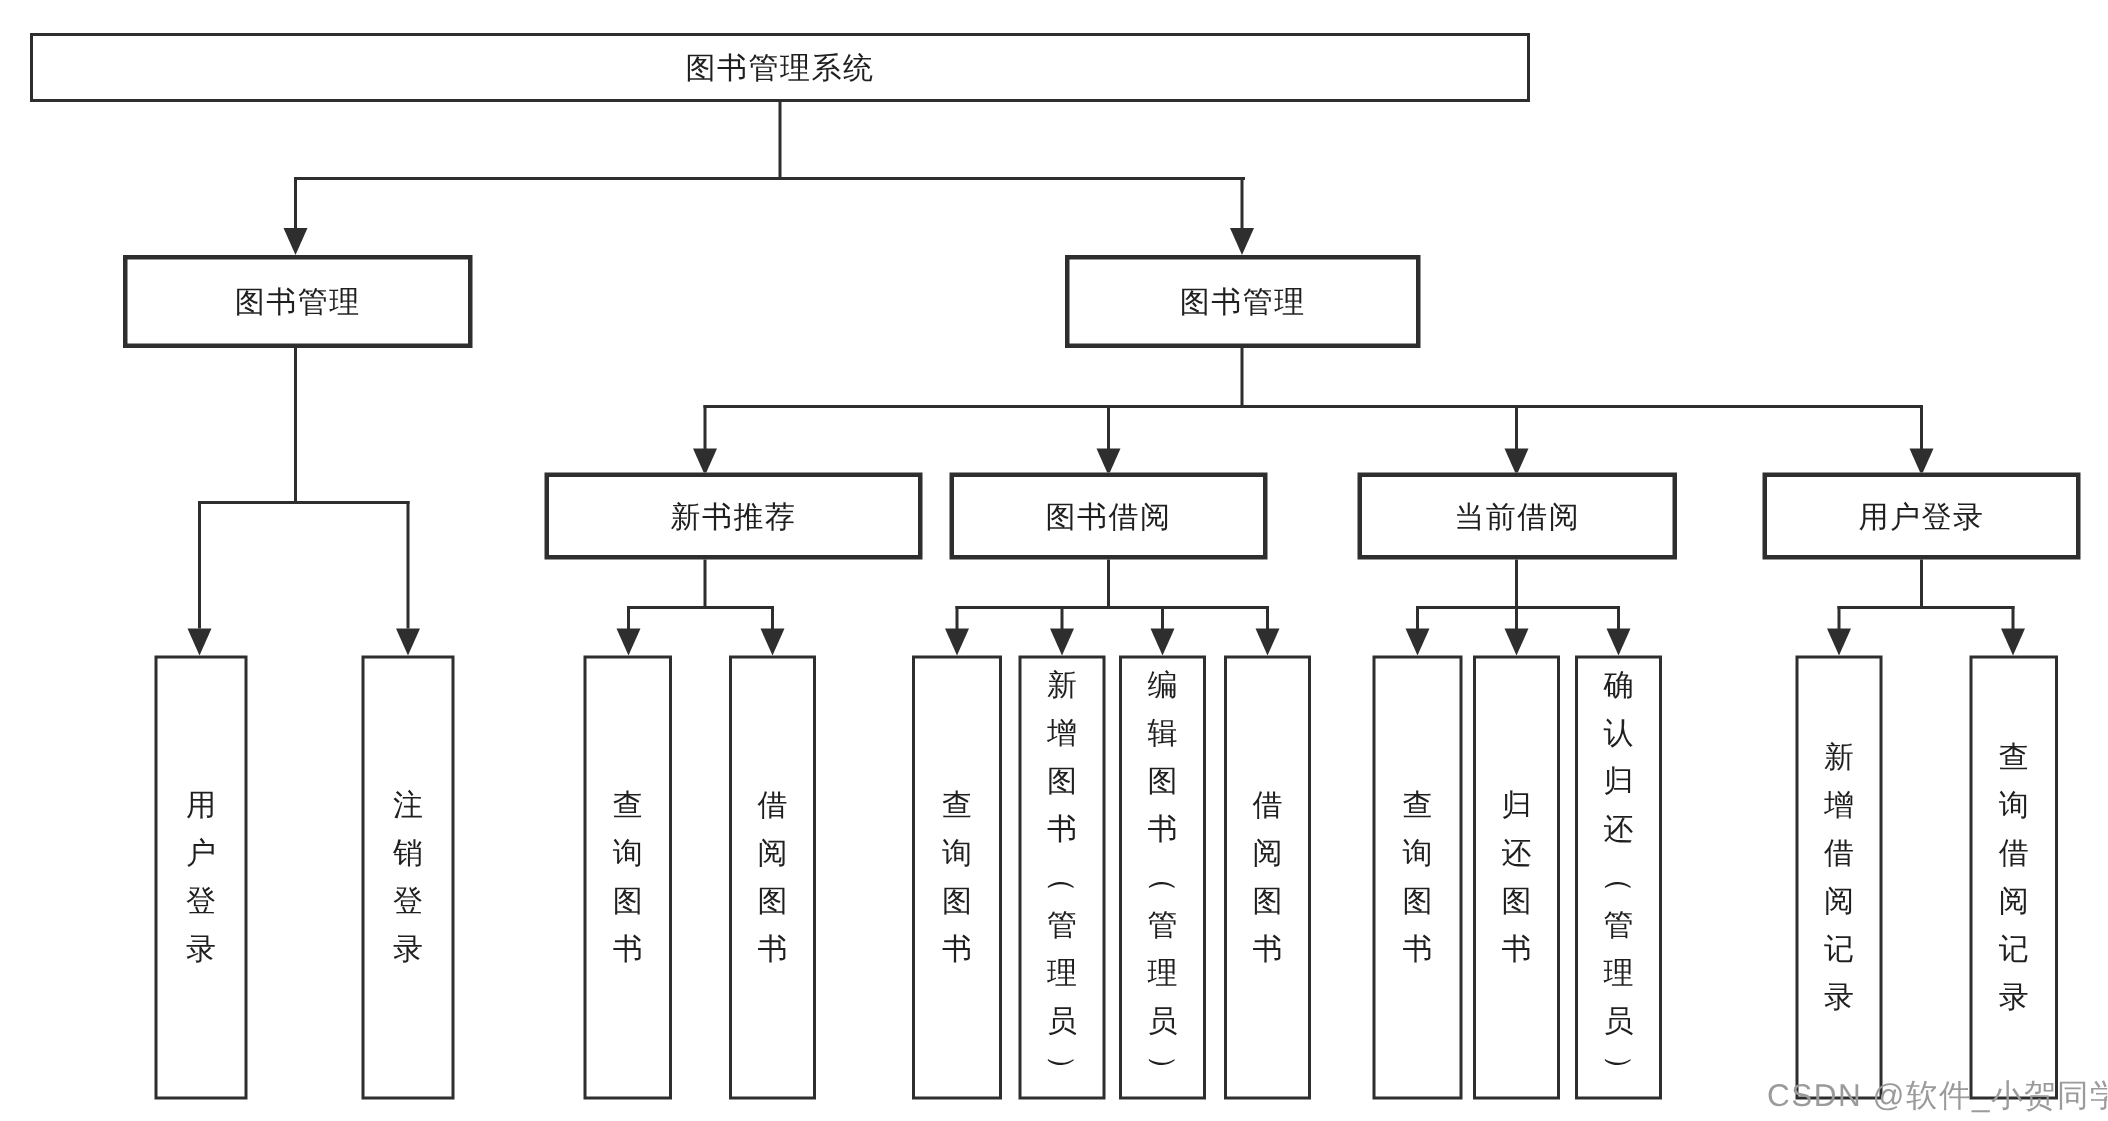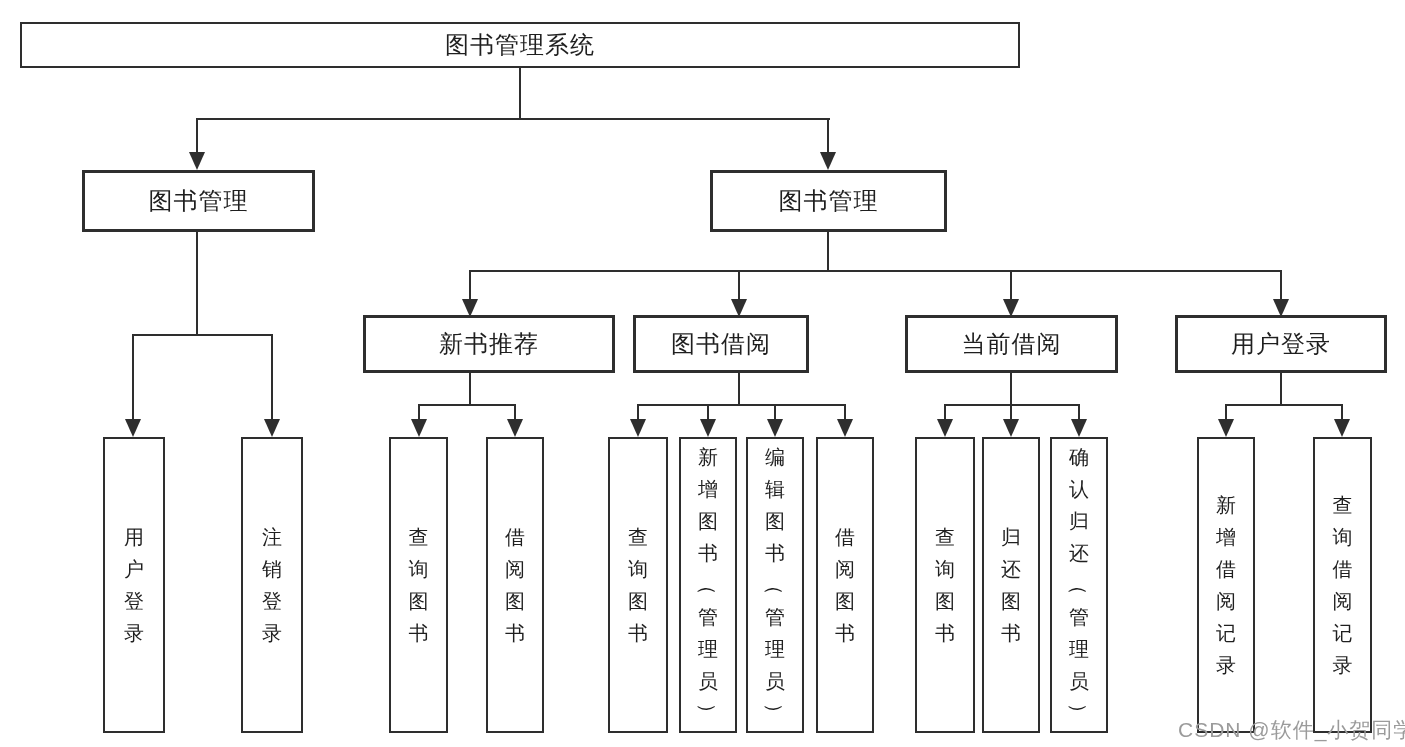--- a/index.html
+++ b/index.html
@@ -5,21 +5,21 @@
   :root { --line:#2e2e2e; }
   html,body { margin:0; padding:0; background:#ffffff; }
   #canvas {
     position:relative; width:1405px; height:747px; background:#ffffff;
     font-family:"Liberation Sans","DejaVu Sans",sans-serif; overflow:hidden;
   }
   .node {
     position:absolute; box-sizing:border-box; background:#ffffff;
     border:3px solid var(--line); color:#1f1f1f;
     display:flex; align-items:center; justify-content:center;
-    font-size:24px; letter-spacing:1px;
+    font-size:20px; letter-spacing:1px;
   }
   .root { border-width:2px; }
   .leaf {
     border-width:2px; flex-direction:column; font-size:20px; letter-spacing:0;
   }
   .leaf span { display:block; height:32px; line-height:32px; text-align:center; }
   .leaf span.rot { transform:rotate(90deg); }
   .vl { position:absolute; width:2px; background:var(--line); }
   .hl { position:absolute; height:2px; background:var(--line); }
   .ar {
@@ -69,21 +69,21 @@
   <div class="vl" style="left:738px;top:270px;height:30px"></div>
   <div class="ar" style="left:731px;top:299px"></div>
   <div class="vl" style="left:1010px;top:270px;height:30px"></div>
   <div class="ar" style="left:1003px;top:299px"></div>
   <div class="vl" style="left:1280px;top:270px;height:30px"></div>
   <div class="ar" style="left:1273px;top:299px"></div>
 
   <div class="node" style="left:363px;top:315px;width:252px;height:58px">
     <span>新书推荐</span>
   </div>
-  <div class="node" style="left:633px;top:315px;width:176px;height:58px">
+  <div class="node" style="left:633px;top:315px;width:212px;height:58px">
     <span>图书借阅</span>
   </div>
   <div class="node" style="left:905px;top:315px;width:213px;height:58px">
     <span>当前借阅</span>
   </div>
   <div class="node" style="left:1175px;top:315px;width:212px;height:58px">
     <span>用户登录</span>
   </div>
 
   <div class="vl" style="left:469px;top:373px;height:32px"></div>

